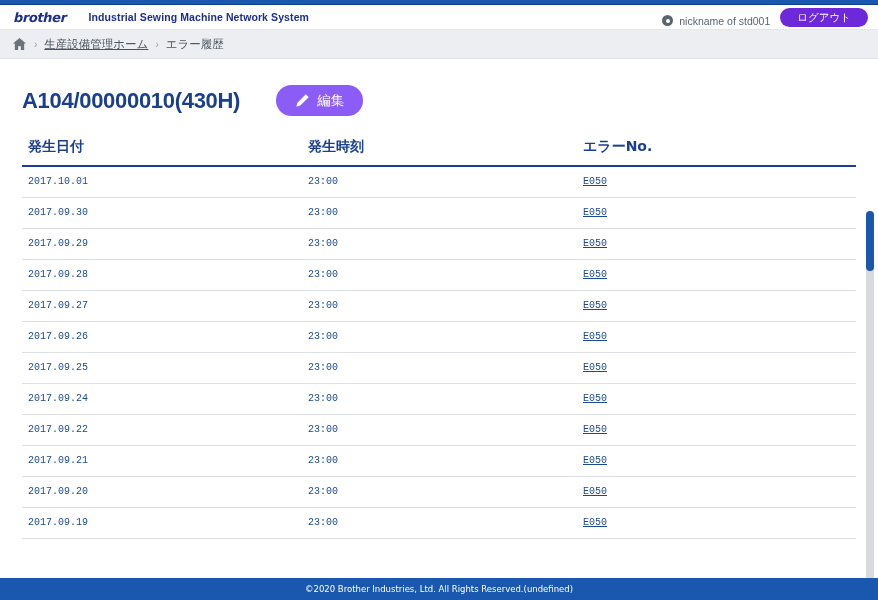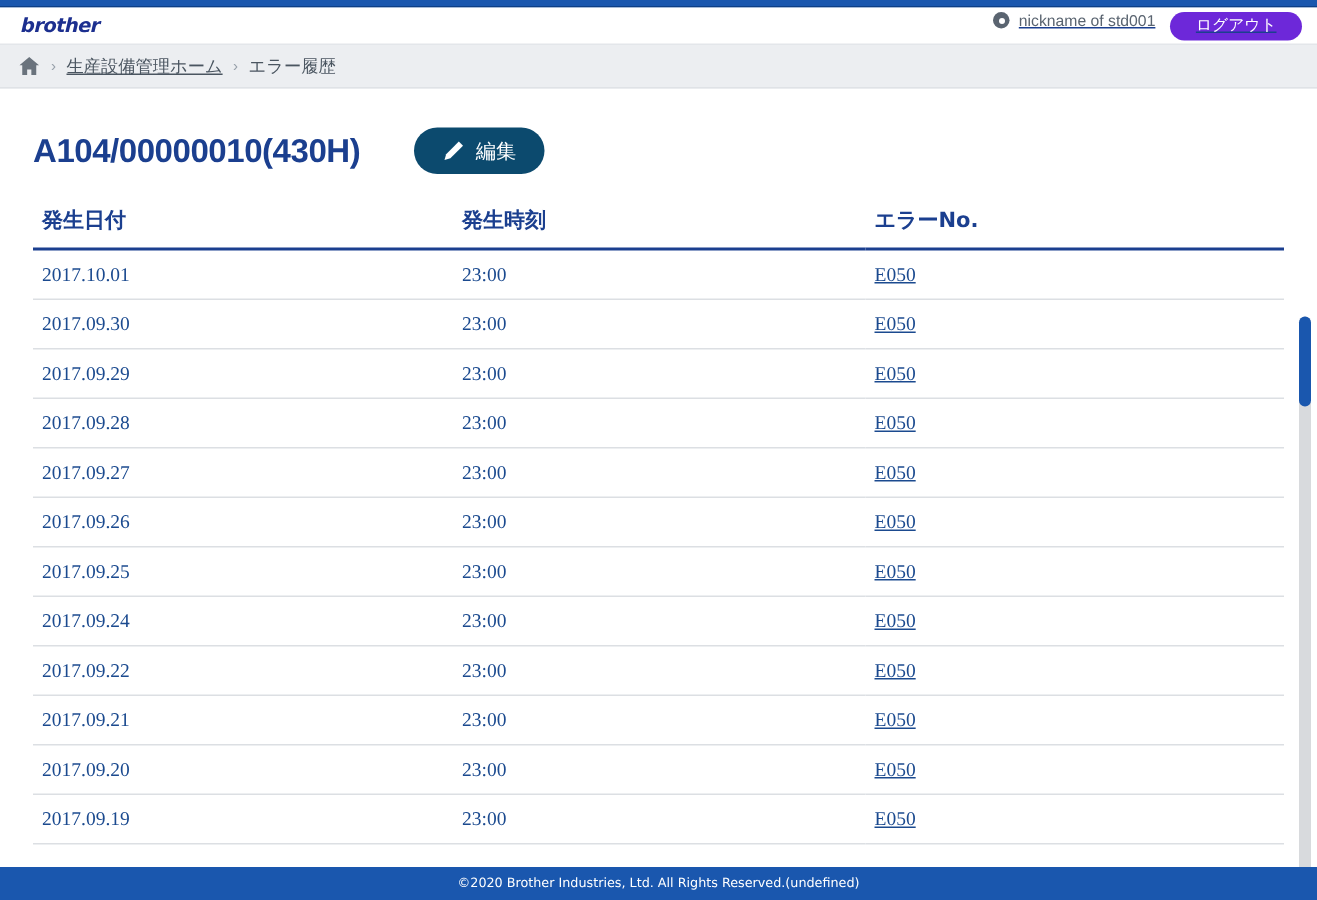--- a/index.html
+++ b/index.html
@@ -49,23 +49,22 @@
   .app-title {
     font-size: 10.5px;
     font-weight: bold;
     color: #1c2f8f;
     letter-spacing: 0.1px;
     white-space: nowrap;
   }
   .header-right {
     margin-left: auto;
     display: flex;
-    align-items: flex-start;
+    align-items: flex-end;
     gap: 10px;
-    text-decoration: underline;
   }
   .user-chip {
     display: flex;
     align-items: center;
     gap: 6px;
     font-size: 10.5px;
     color: #5a6470;
     white-space: nowrap;
   }
   .user-icon {
@@ -139,21 +138,21 @@
   }
   .page-title {
     font-size: 22px;
     font-weight: bold;
     color: #1b3f8f;
     letter-spacing: -0.3px;
     font-family: "Liberation Sans", sans-serif;
     white-space: nowrap;
   }
   .edit-button {
-    background: #0c4a6e;
+    background: #8b5cf6;
     color: #ffffff;
     border: none;
     border-radius: 17px;
     height: 31px;
     padding: 0 19px;
     display: inline-flex;
     align-items: center;
     gap: 7px;
     font-size: 13.5px;
     font-family: "DejaVu Sans", sans-serif;
@@ -172,25 +171,25 @@
   table.error-table th {
     text-align: left;
     font-size: 14px;
     font-weight: bold;
     color: #1b3f8f;
     padding: 0 0 9px 6px;
     border-bottom: 2px solid #1b3f8f;
     font-family: "DejaVu Sans", sans-serif;
   }
   table.error-table td {
-    font-size: 13px;
+    font-size: 10px;
     color: #1b4a8f;
     padding: 8px 0 8px 6px;
     border-bottom: 1px solid #dcdfe3;
-    font-family: Liberation Serif, serif;
+    font-family: Liberation Mono, monospace;
     height: 31px;
   }
   th.col-date, td.col-date { width: 280px; }
   th.col-time, td.col-time { width: 275px; }
   th.col-err,  td.col-err  { width: auto; }
   .err-link {
     color: #1b4a8f;
     text-decoration: underline;
     cursor: pointer;
   }
@@ -232,20 +231,21 @@
     font-family: "DejaVu Sans", sans-serif;
   }
 </style>
 </head>
 <body>
 
 <div class="top-accent"></div>
 
 <div class="app-header">
   <div class="logo">brother</div>
+  <div class="app-title">Industrial Sewing Machine Network System</div>
 
   <div class="header-right">
     <div class="user-chip">
       <span class="user-icon"></span>
       <span>nickname of std001</span>
     </div>
     <button class="logout-button">ログアウト</button>
   </div>
 </div>
 

